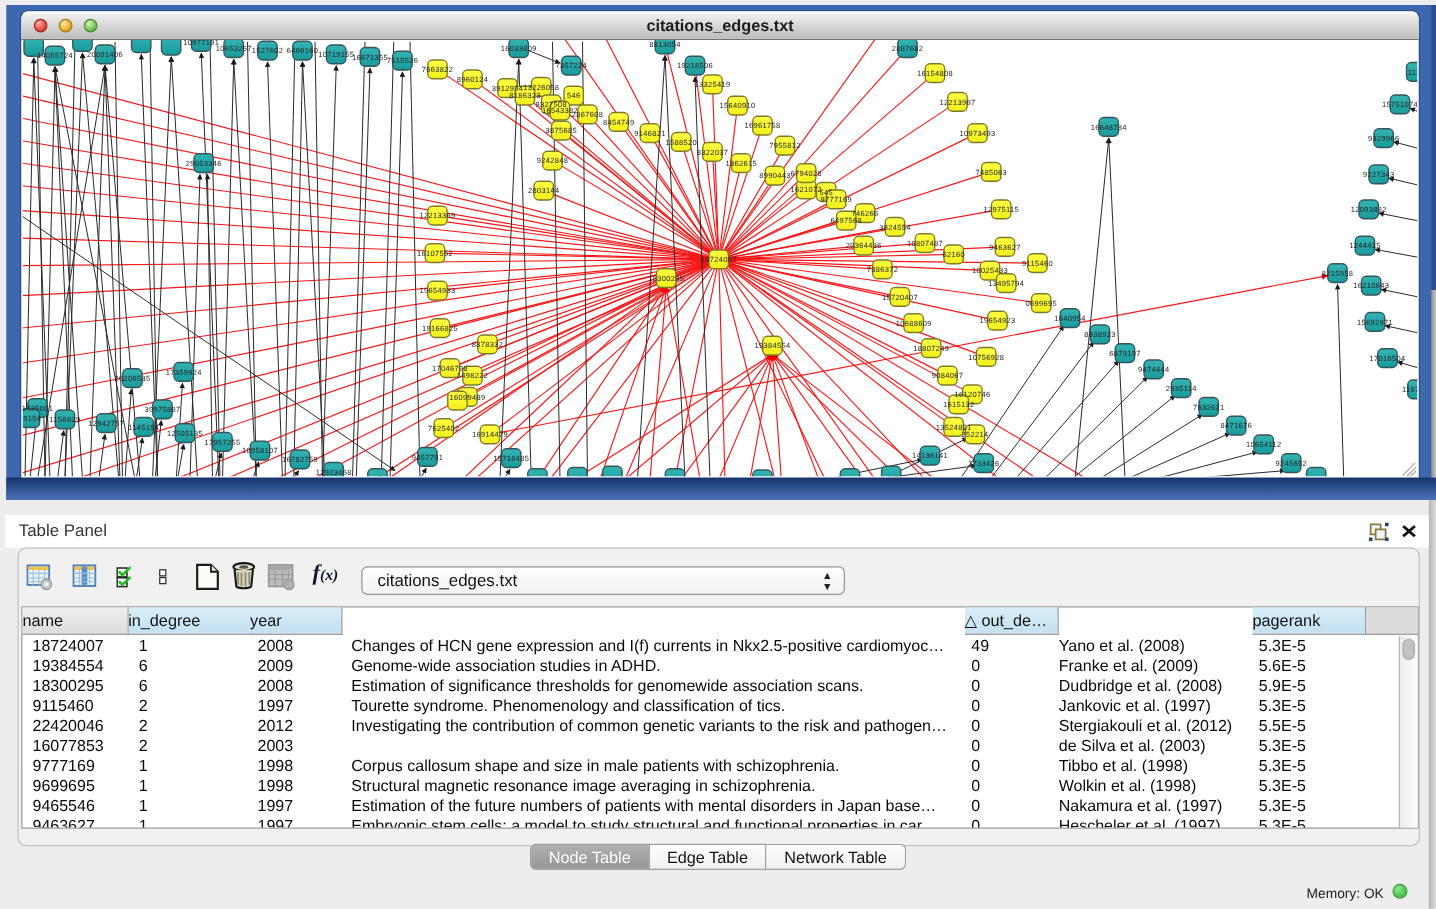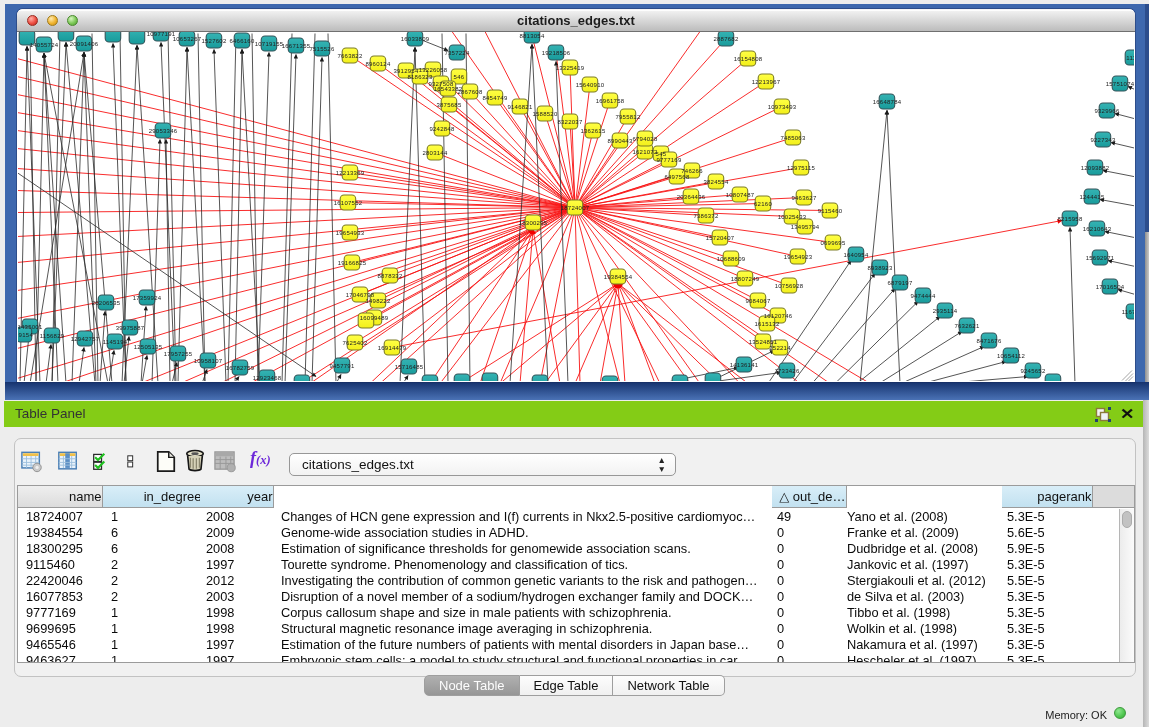--- a/index.html
+++ b/index.html
@@ -19,31 +19,31 @@
 .tl.g{left:49.5px;background:radial-gradient(circle at 35% 30%,#d6f5c0,#7cc856 55%,#4f9a32);border:1px solid #49882e}
 #gph{position:absolute;left:1px;top:22.5px;width:1116px;height:349px;background:#fff;overflow:hidden}
 #graph{position:absolute;left:0;top:0;width:1116px;height:350px}
 #graph line{stroke-width:0.9}
 #graph .re line{stroke:#f81414}
 #graph .be line{stroke:#2a2a2a;stroke-width:0.8}
 #graph .lb text{font-size:6px;fill:#222;letter-spacing:.25px;text-anchor:middle;font-family:"Liberation Sans",sans-serif}
 
 #tp{position:absolute;left:0;top:400px;width:1149px;height:327px;background:#ededed}
 #tp .edge{position:absolute;right:0;top:0;width:6px;height:327px;background:linear-gradient(90deg,#b5b5b5,#dcdcdc)}
-#tpbar{position:absolute;left:4px;top:1px;width:1139px;height:26px;background:#84cc16}
+#tpbar{position:absolute;left:4px;top:12px;width:1139px;height:26px;background:#ffffff}
 #tpbar .t{position:absolute;left:11px;top:5px;font-size:13.5px;color:#333}
 #fico{position:absolute;right:32px;top:6px;width:16px;height:15px}
 #xico{position:absolute;right:9px;top:4px;font-size:15px;font-weight:bold;color:#111;transform:scale(1.15,1)}
 #grp{position:absolute;left:14px;top:38px;width:1122px;height:239px;background:#f1f1f1;border:1px solid #c2c2c2;border-radius:7px}
 #dd{position:absolute;left:274px;top:13.5px;width:387px;height:23px;background:linear-gradient(#ffffff,#f2f2f2);border:1px solid #979797;border-radius:5px}
 #dd .t{position:absolute;left:12px;top:3px;font-size:13.5px;color:#111}
 #dd .ar{position:absolute;right:9px;top:2.5px;font-size:8.5px;color:#222;line-height:9px;text-align:center}
 
 #tbl{position:absolute;left:2px;top:45.5px;width:1118px;height:178px;background:#fff;border:1px solid #9b9b9b}
-.hd{position:absolute;top:0;height:22.5px;background:linear-gradient(#d9eef8,#c2e1f0);border-right:1px solid #9b9b9b;border-bottom:1px solid #9b9b9b;font-size:13px;color:#111;text-align:right;line-height:22px}
+.hd{position:absolute;top:0;height:22.5px;background:linear-gradient(#d9eef8,#c2e1f0);border-right:1px solid #9b9b9b;border-bottom:1px solid #9b9b9b;font-size:13px;color:#111;text-align:left;line-height:22px}
 #tbody{position:absolute;left:0;top:23.5px;width:1101px;height:153px;overflow:hidden}
 .tr{position:relative;height:16px;white-space:nowrap}
 .tr span{position:absolute;top:0;font-size:12.8px;color:#0a0a0a;line-height:16px}
 .c0{left:8px}.c1{left:93px}.c2{left:188px}.c3{left:263px;width:492px;overflow:hidden}.c4{left:759px}
 .c5{left:829px;width:155px;text-align:left}.c6{left:989px}
 #sb{position:absolute;right:0;top:23.5px;width:15px;height:153px;background:linear-gradient(90deg,#ececec,#fbfbfb);border-left:1px solid #b5b5b5}
 #sb .th{position:absolute;left:2px;top:2px;width:10px;height:17px;border-radius:5px;background:#c2c2c2;border:1px solid #ababab}
 
 #tabs{position:absolute;left:424px;top:274.5px;height:21px;display:flex}
 .tab{height:21px;line-height:20px;font-size:13px;padding:0 14px;background:linear-gradient(#fdfdfd,#f0f0f0);border:1px solid #9e9e9e;border-left:none;color:#111}
@@ -598,21 +598,21 @@
           <ellipse cx="12" cy="4.5" rx="4" ry="1.5" fill="#555"></ellipse>
           <path d="M4 7l1.5 14.5c2 2 11 2 13 0L20 7" fill="#d6d2b8" stroke="#161616" stroke-width="1.8"></path>
           <path d="M7 9v11M10 9.5v11.5M13.5 9.5v11.5M16.8 9v11" stroke="#8a866e" stroke-width="1.4"></path>
         </svg>
     <svg class="tbl-ic" style="left:198px;top:11px;width:24px" viewBox="0 0 24 24">
           <rect x="1.5" y="2" width="20" height="18" fill="#bdbdbd" stroke="#9a9a9a" stroke-width="1.4"></rect>
           <rect x="2" y="3" width="19" height="3.5" fill="#a8a8a8"></rect>
           <path d="M1.5 10h20M1.5 14h20M7 7v13M13 7v13M18 7v13" stroke="#999" stroke-width="1"></path>
           <circle cx="18.5" cy="18.5" r="4.2" fill="#b0b0b0" stroke="#999"></circle>
         </svg>
-    <div style="position:absolute;left:235px;top:9px;font-family:'Liberation Serif',serif;font-style:italic;font-weight:bold;font-size:18px;color:#6d28d9">f<span style="font-size:12.5px">(x)</span></div>
+    <div style="position:absolute;left:235px;top:9px;font-family:'Liberation Serif',serif;font-style:italic;font-weight:bold;font-size:18px;color:#0f172a">f<span style="font-size:12.5px">(x)</span></div>
     <div id="dd">
           <div class="t">citations_edges.txt</div>
           <div class="ar">▲<br>▼</div>
         </div>
     <div id="tbl">
       <div class="hd" style="left:0;width:84.5px;background:linear-gradient(#efefef,#dcdcdc)">name</div>
       <div class="hd" style="left:84.5px;width:100px">in_degree</div>
       <div class="hd" style="left:182px;width:73.5px">year</div>
       <div class="hd" style="left:753.5px;width:75px">△ out_de…</div>
       <div class="hd" style="left:984px;width:90.5px">pagerank</div>
@@ -660,21 +660,20 @@
               <span class="c2">2012</span>
               <span class="c3">Investigating the contribution of common genetic variants to the risk and pathogen…</span>
               <span class="c4">0</span>
               <span class="c5">Stergiakouli et al. (2012)</span>
               <span class="c6">5.5E-5</span>
             </div>
             <div class="tr">
               <span class="c0">16077853</span>
               <span class="c1">2</span>
               <span class="c2">2003</span>
-              <span class="c3">Disruption of a novel member of a sodium/hydrogen exchanger family and DOCK…</span>
               <span class="c4">0</span>
               <span class="c5">de Silva et al. (2003)</span>
               <span class="c6">5.3E-5</span>
             </div>
             <div class="tr">
               <span class="c0">9777169</span>
               <span class="c1">1</span>
               <span class="c2">1998</span>
               <span class="c3">Corpus callosum shape and size in male patients with schizophrenia.</span>
               <span class="c4">0</span>

